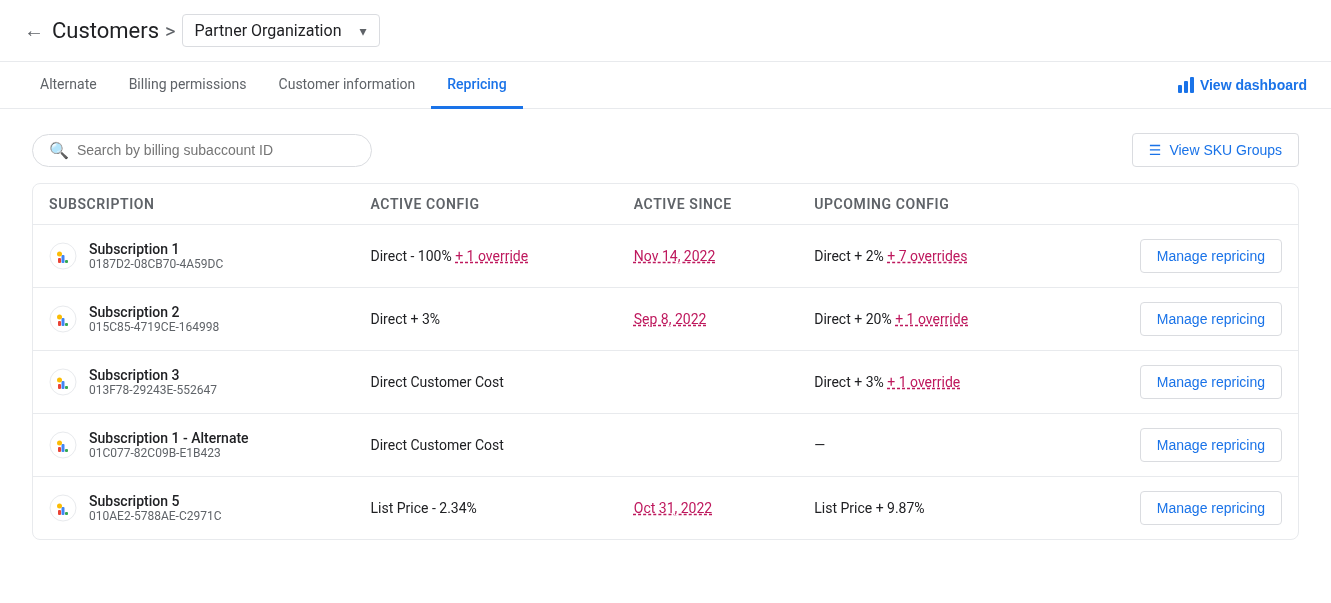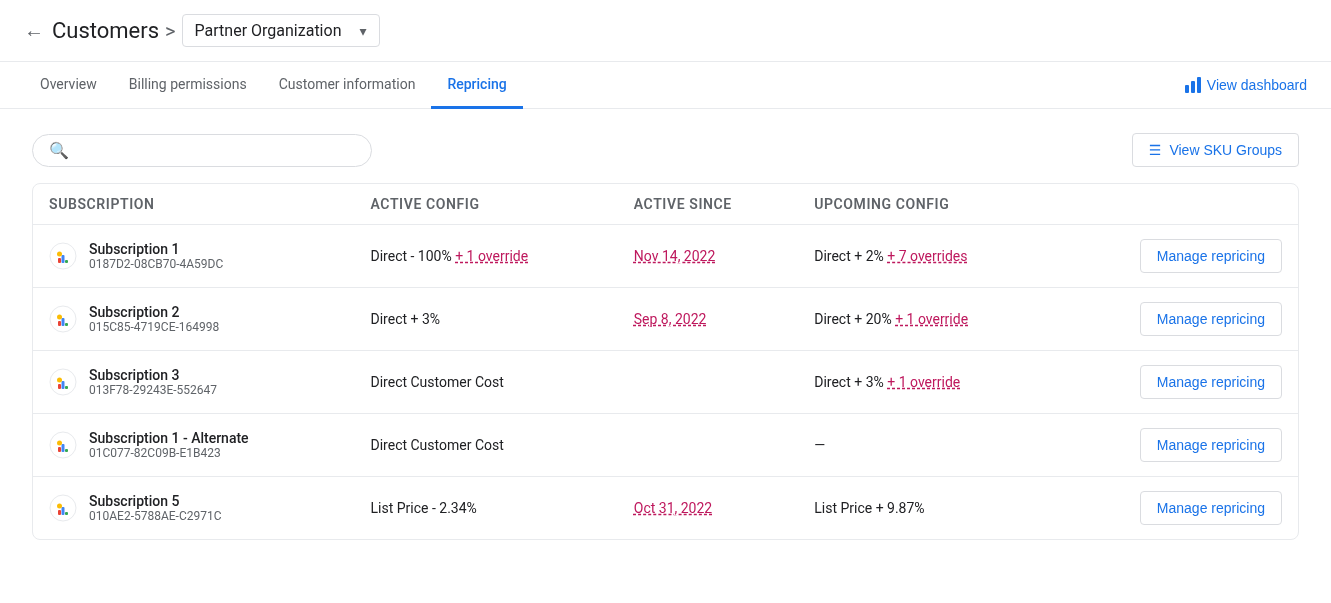--- a/index.html
+++ b/index.html
@@ -50,21 +50,21 @@
       white-space: nowrap;
     }
     .tab.active {
       color: #1a73e8;
       border-bottom: 3px solid #1a73e8;
       font-weight: 500;
     }
     .view-dashboard-btn {
       margin-left: auto;
       display: flex; align-items: center; gap: 6px;
-      color: #1a73e8; font-size: 14px; font-weight: 400;
+      color: #1a73e8; font-size: 14px; font-weight: 700;
       background: none; border: none; cursor: pointer;
       padding: 8px 0;
       text-align: right;
     }
     .view-dashboard-btn .bar-icon {
       display: inline-flex; flex-direction: row; align-items: flex-end; gap: 2px; height: 16px;
     }
     .bar-icon span {
       display: inline-block; width: 4px; background: #1a73e8; border-radius: 1px;
     }
@@ -139,39 +139,40 @@
   <button class="back-btn">←</button>
   <span class="breadcrumb-customers">Customers</span>
   <span class="breadcrumb-sep">&gt;</span>
   <div class="org-dropdown">
     <span>Partner Organization</span>
     <span class="chevron">▾</span>
   </div>
 </div>
 
 <div class="tabs">
-  <a class="tab">Overview</a>
+  <a class="tab">Alternate</a>
   <a class="tab">Billing permissions</a>
   <a class="tab">Customer information</a>
   <a class="tab active">Repricing</a>
   <button class="view-dashboard-btn">
     <span class="bar-icon">
       <span style="height:8px"></span>
       <span style="height:12px"></span>
       <span style="height:16px"></span>
     </span>
     <span>View dashboard</span>
   </button>
 </div>
 
 <div class="content">
 
   <div class="search-row">
     <div class="search-box">
       <span class="search-icon">🔍</span>
+      <input type="text" placeholder="Search by billing subaccount ID" style="">
     </div>
     <button class="view-sku-btn">
       <span>☰</span>
       <span>View SKU Groups</span>
     </button>
   </div>
 
   <div class="table-container">
     <table>
       <thead>

